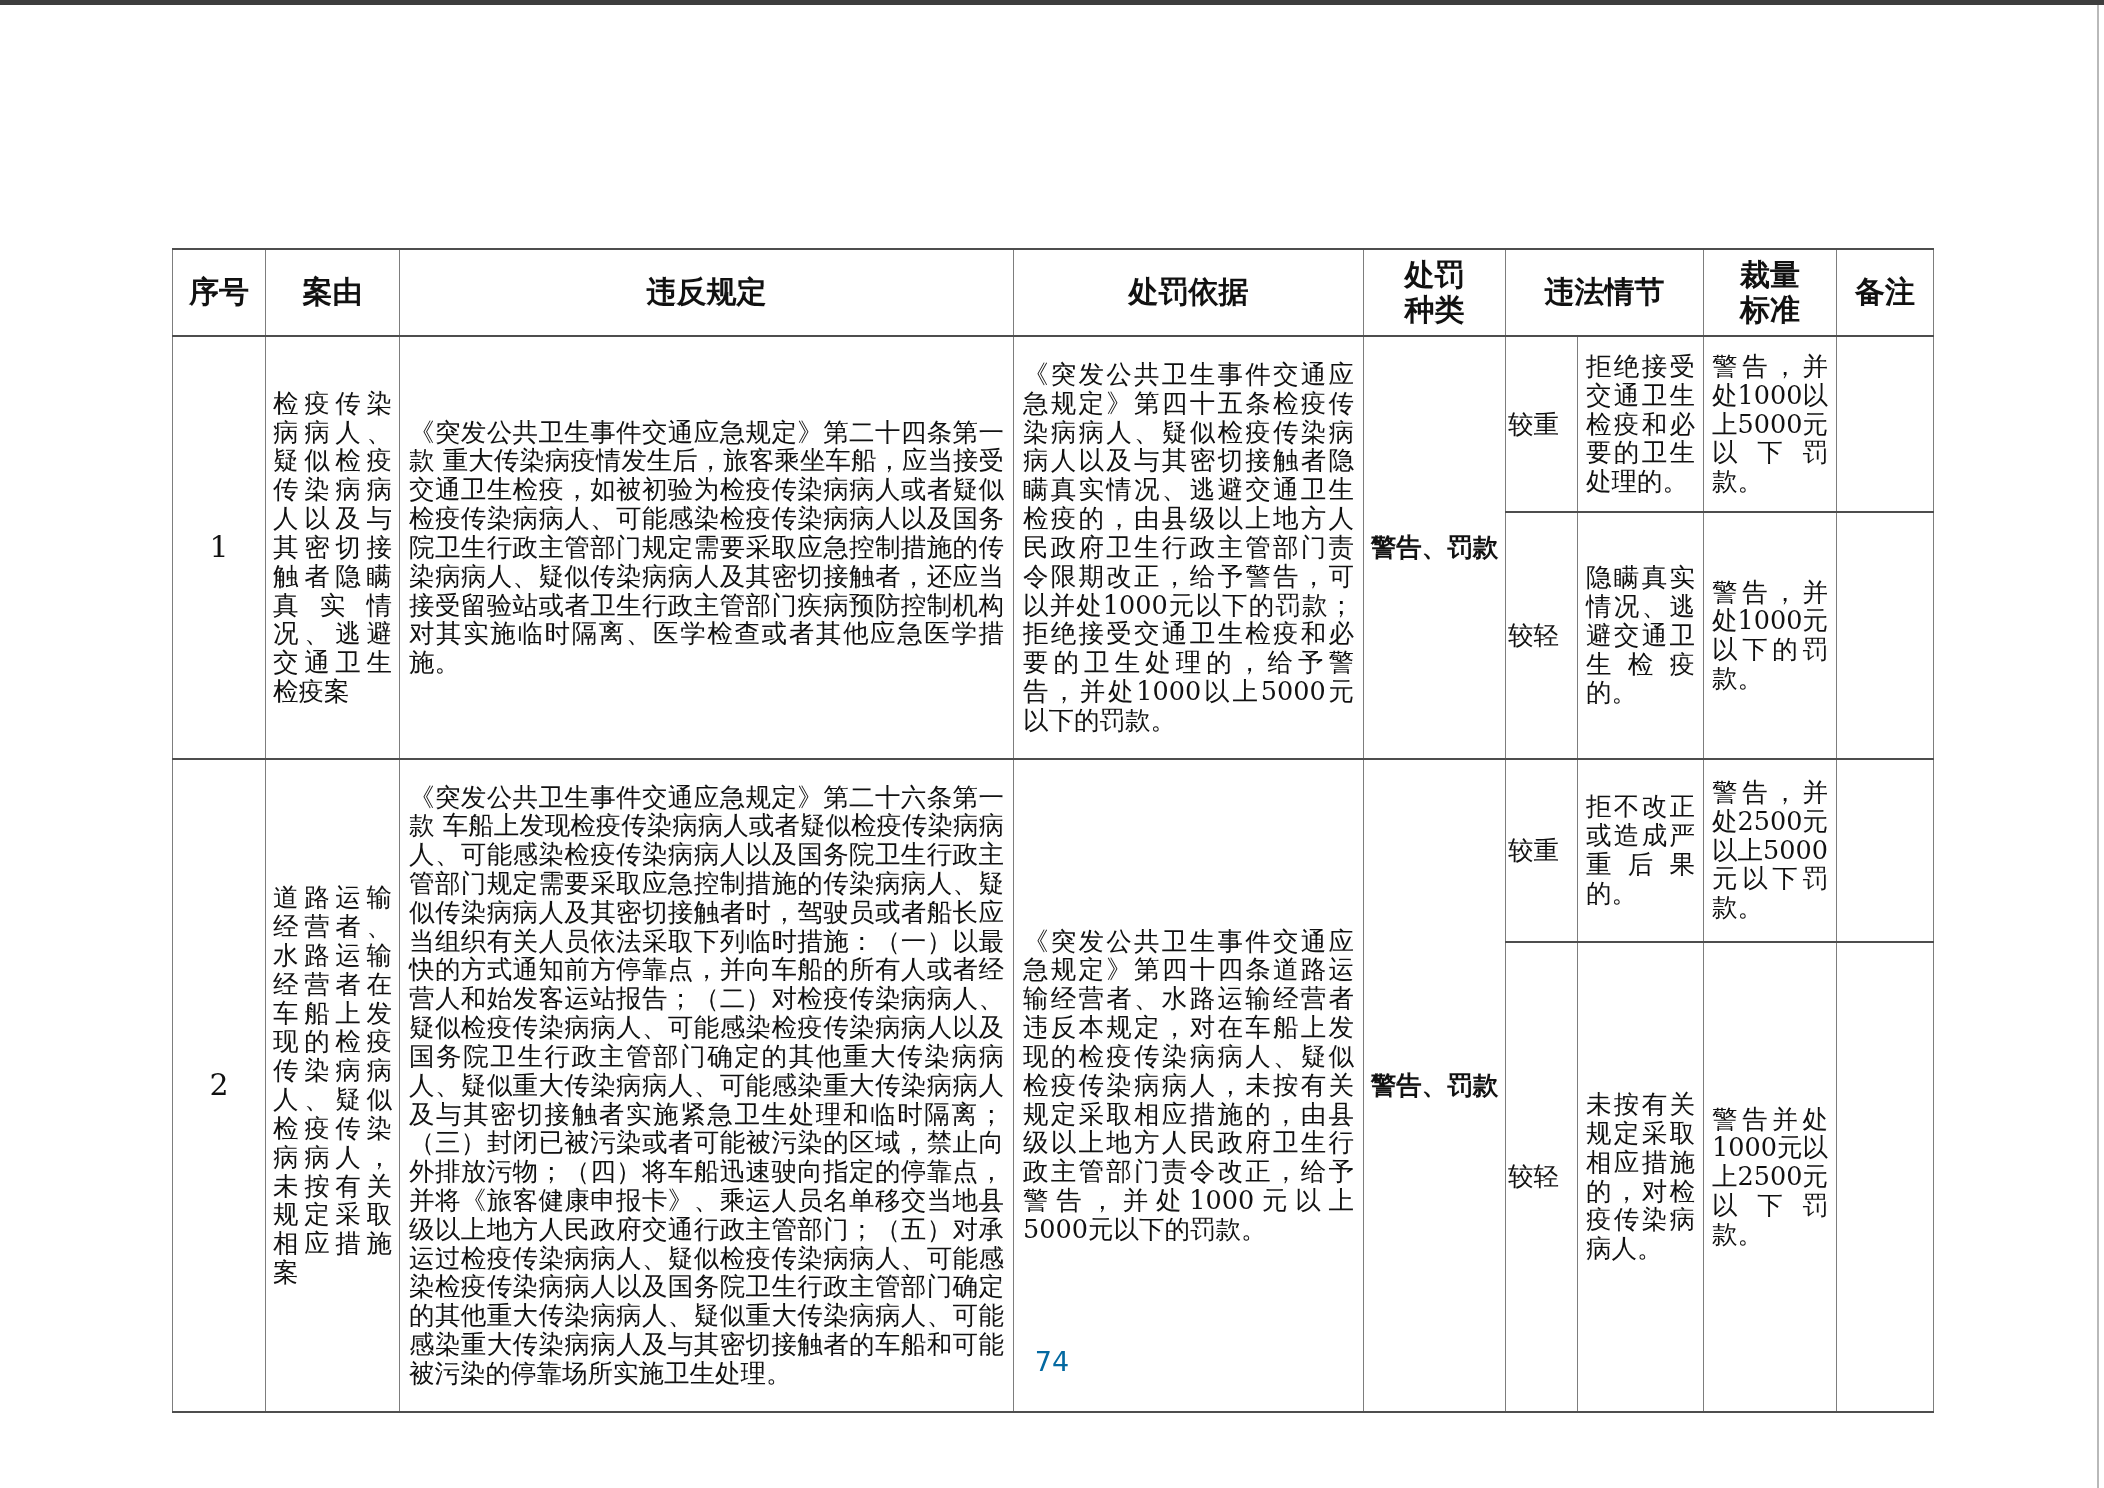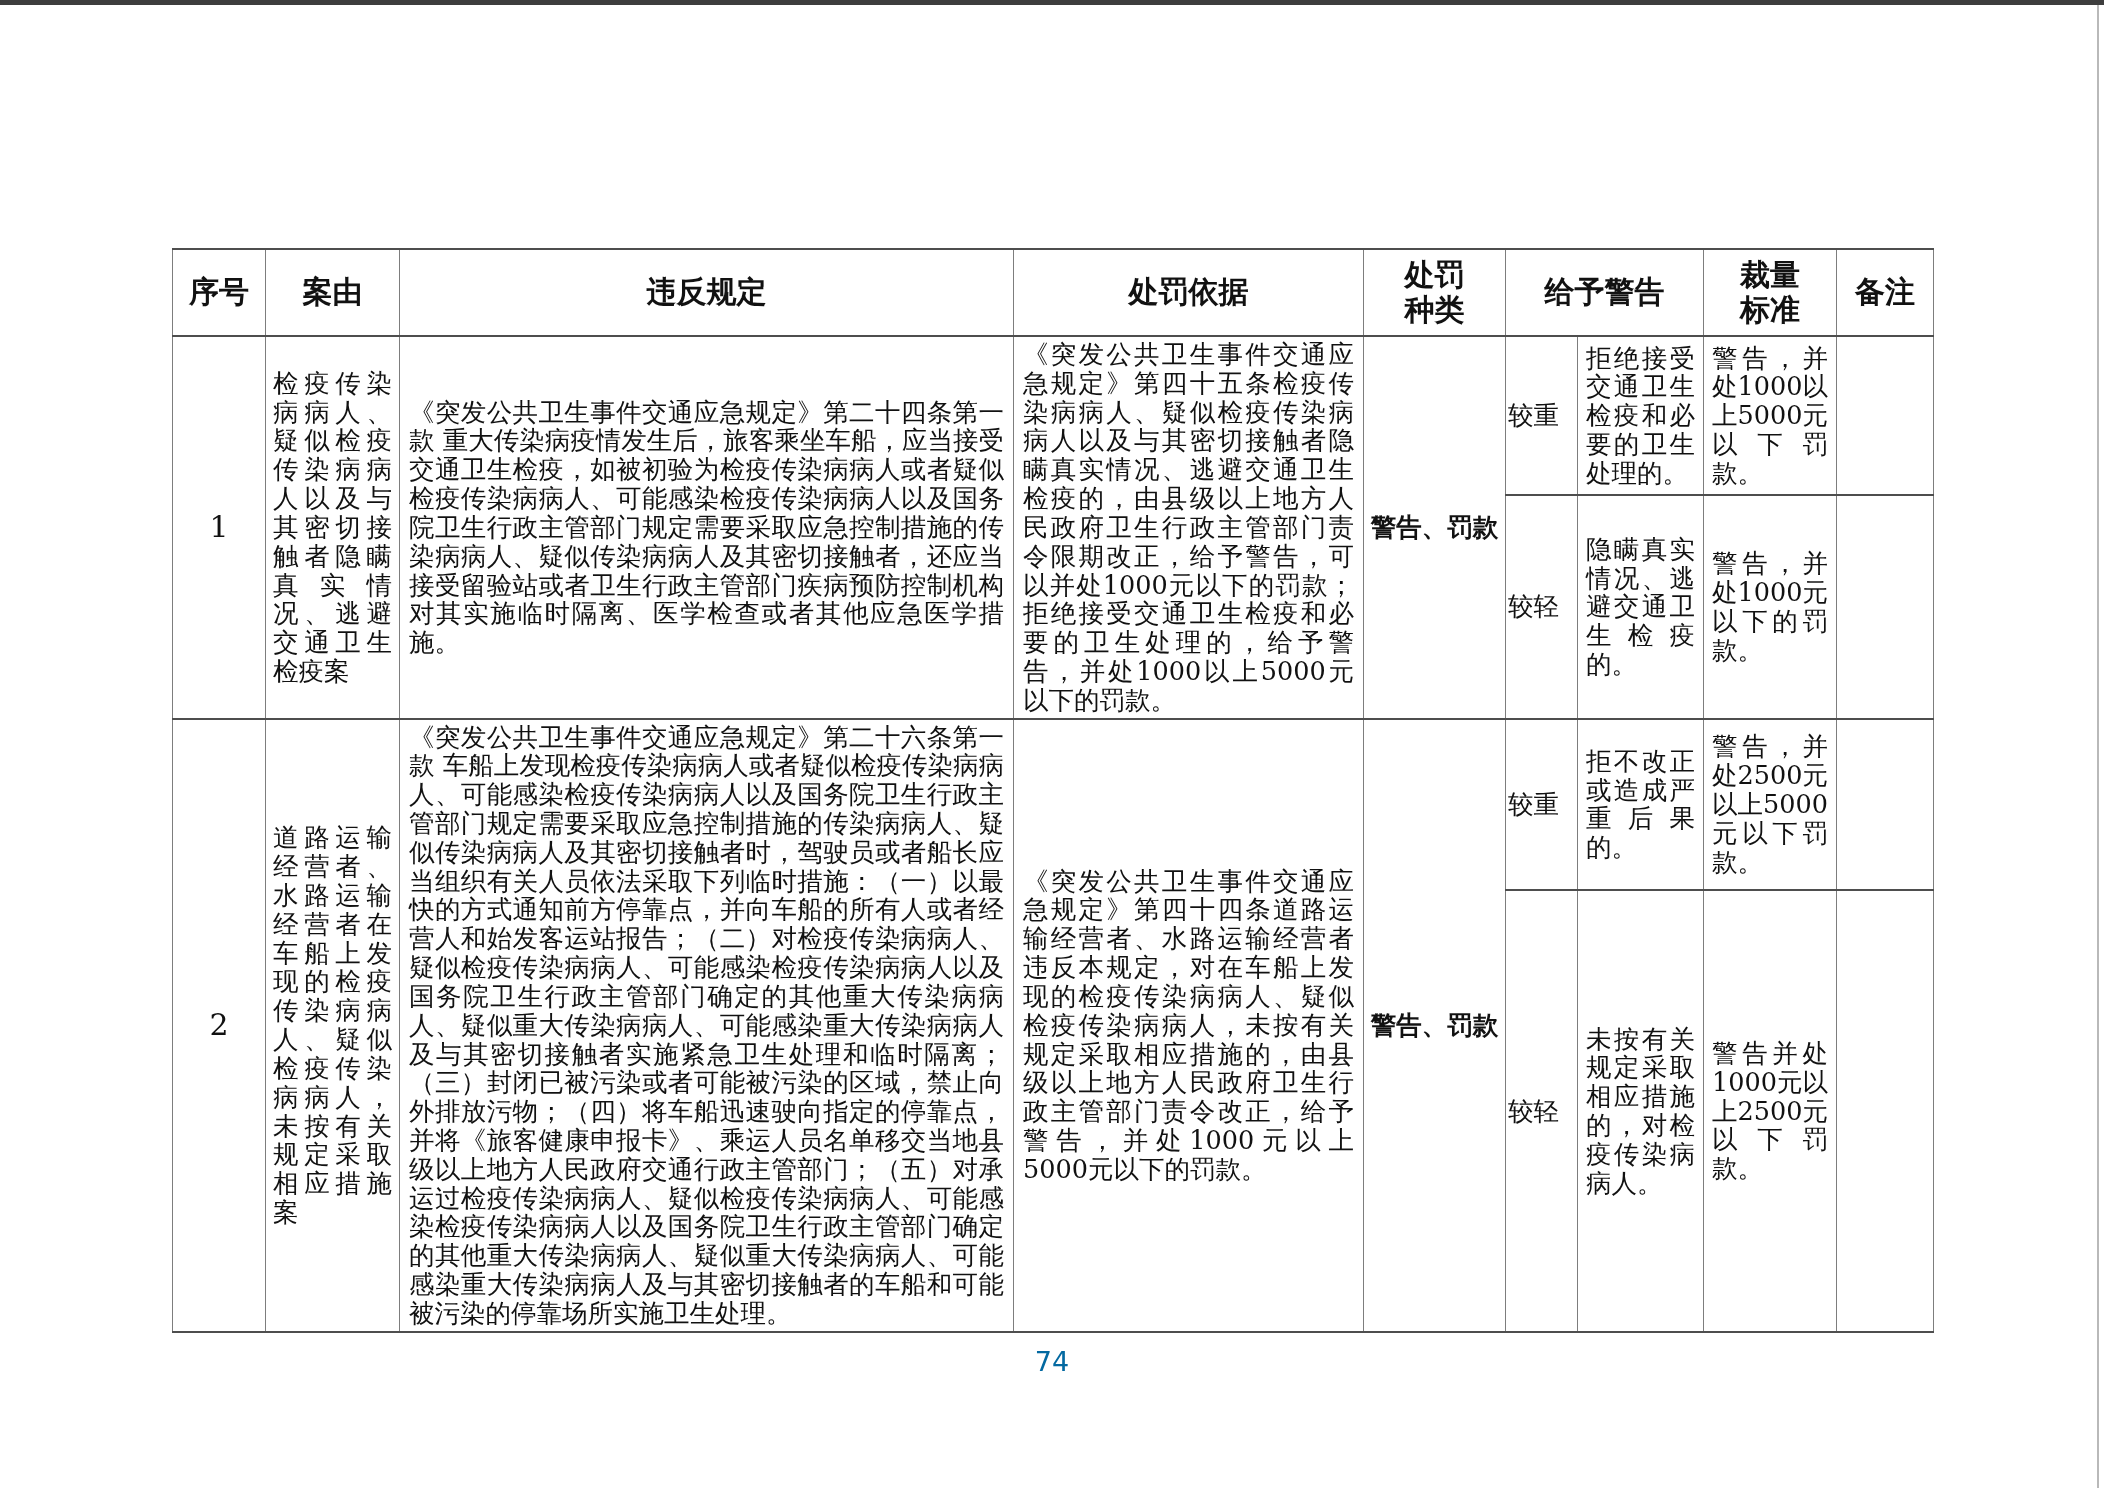--- a/index.html
+++ b/index.html
@@ -41,21 +41,21 @@
     overflow:hidden;
   }
   th{
     font-size:30px;font-weight:bold;
     text-align:center;line-height:1.15;
     white-space:pre-line;
     padding:4px 2px;
   }
   td{
     font-size:25.5px;line-height:1.13;
-    padding:3px 9px;
+    padding:23px 9px;
     text-align:justify;
   }
   td.c-no{ text-align:center;font-size:30px;padding:2px; }
   td.c-anyou{ padding:14px 7px; }
   td.c-zhonglei{ text-align:center;padding:2px;white-space:nowrap;font-weight:bold; }
   td.c-sev{ text-align:left;padding:2px; }
   td.c-qj{ padding:5px 8px; }
   td.c-bz{ padding:5px 8px; }
   td.c-note{ padding:2px; }
   tr.h-row{height:87px;}
@@ -91,21 +91,21 @@
       <col style="width:97px">
     </colgroup>
     <thead>
       <tr class="h-row">
         <th>序号</th>
         <th>案由</th>
         <th>违反规定</th>
         <th>处罚依据</th>
         <th>处罚
 种类</th>
-        <th colspan="2">给予警告</th>
+        <th colspan="2">违法情节</th>
         <th>裁量
 标准</th>
         <th>备注</th>
       </tr>
     </thead>
     <tbody>
 
       <tr class="r1a">
         <td class="c-no" rowspan="2">1</td>
         <td class="c-anyou" rowspan="2">检疫传染病病人、疑似检疫传染病病人以及与其密切接触者隐瞒真实情况、逃避交通卫生检疫案</td>

